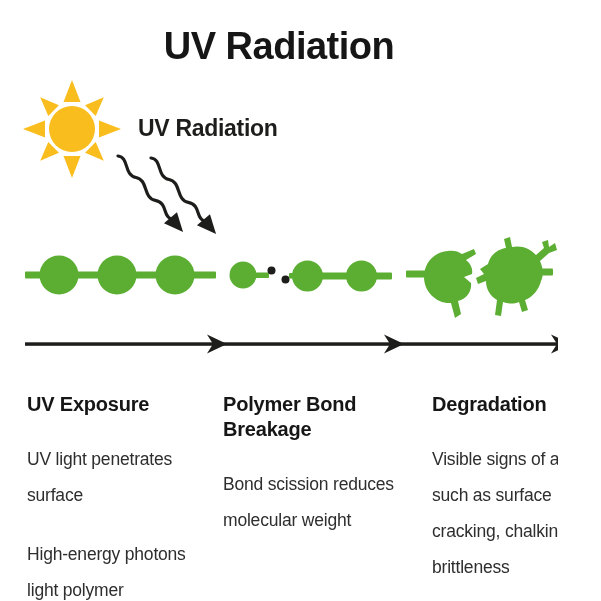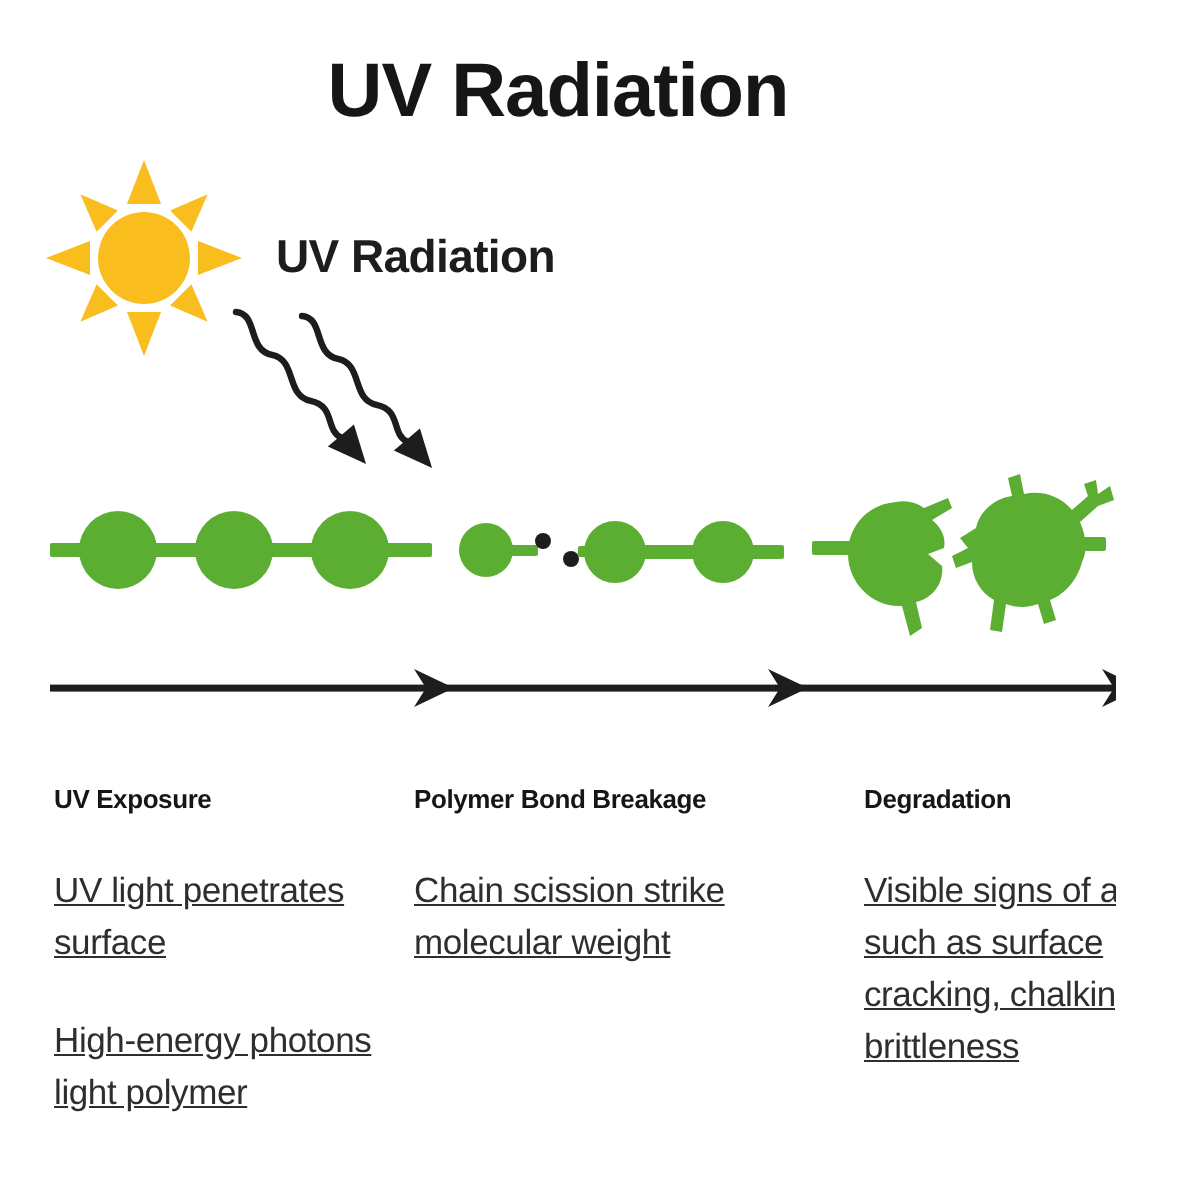--- a/index.html
+++ b/index.html
@@ -32,35 +32,34 @@
   }
   .sun-caption{
     position:absolute;left:138px;top:117px;
     font-size:23px;line-height:1;font-weight:bold;
     color:var(--ink);
     letter-spacing:-0.3px;
   }
   .cols{position:absolute;top:392px;left:0;right:0;}
   .col{position:absolute;top:0;}
   .col1{left:27px;width:180px;}
-  .col2{left:207px;width:225px;}
+  .col2{left:223px;width:225px;}
   .col3{left:432px;width:180px;}
   .col h2{
-    font-size:13px;line-height:1.25;font-weight:bold;
+    font-size:20px;line-height:1.25;font-weight:bold;
     color:var(--heading);
     margin:0 0 24px 0;
     letter-spacing:-0.2px;
   }
   .col p{
-    font-size:17.5px;line-height:26px;
+    font-size:17.5px;line-height:36px;
     color:var(--body);
     margin:0 0 23px 0;
     white-space:pre-line;
     letter-spacing:-0.2px;
-    text-decoration:underline;
   }
 </style>
 </head>
 <body>
 
 <div class="canvas">
 
   <h1 class="title">UV Radiation</h1>
 
   <svg class="diagram-svg" viewBox="0 0 601 601" xmlns="http://www.w3.org/2000/svg" aria-hidden="true">
@@ -149,21 +148,21 @@
   <div class="cols">
     <section class="col col1">
       <h2>UV Exposure</h2>
       <p>UV light penetrates
 surface</p>
       <p>High-energy photons
 light polymer</p>
     </section>
     <section class="col col2">
       <h2>Polymer Bond Breakage</h2>
-      <p>Chain scission strike
+      <p>Bond scission reduces
 molecular weight</p>
     </section>
     <section class="col col3">
       <h2>Degradation</h2>
       <p>Visible signs of aging
 such as surface
 cracking, chalking,
 brittleness</p>
     </section>
   </div>

